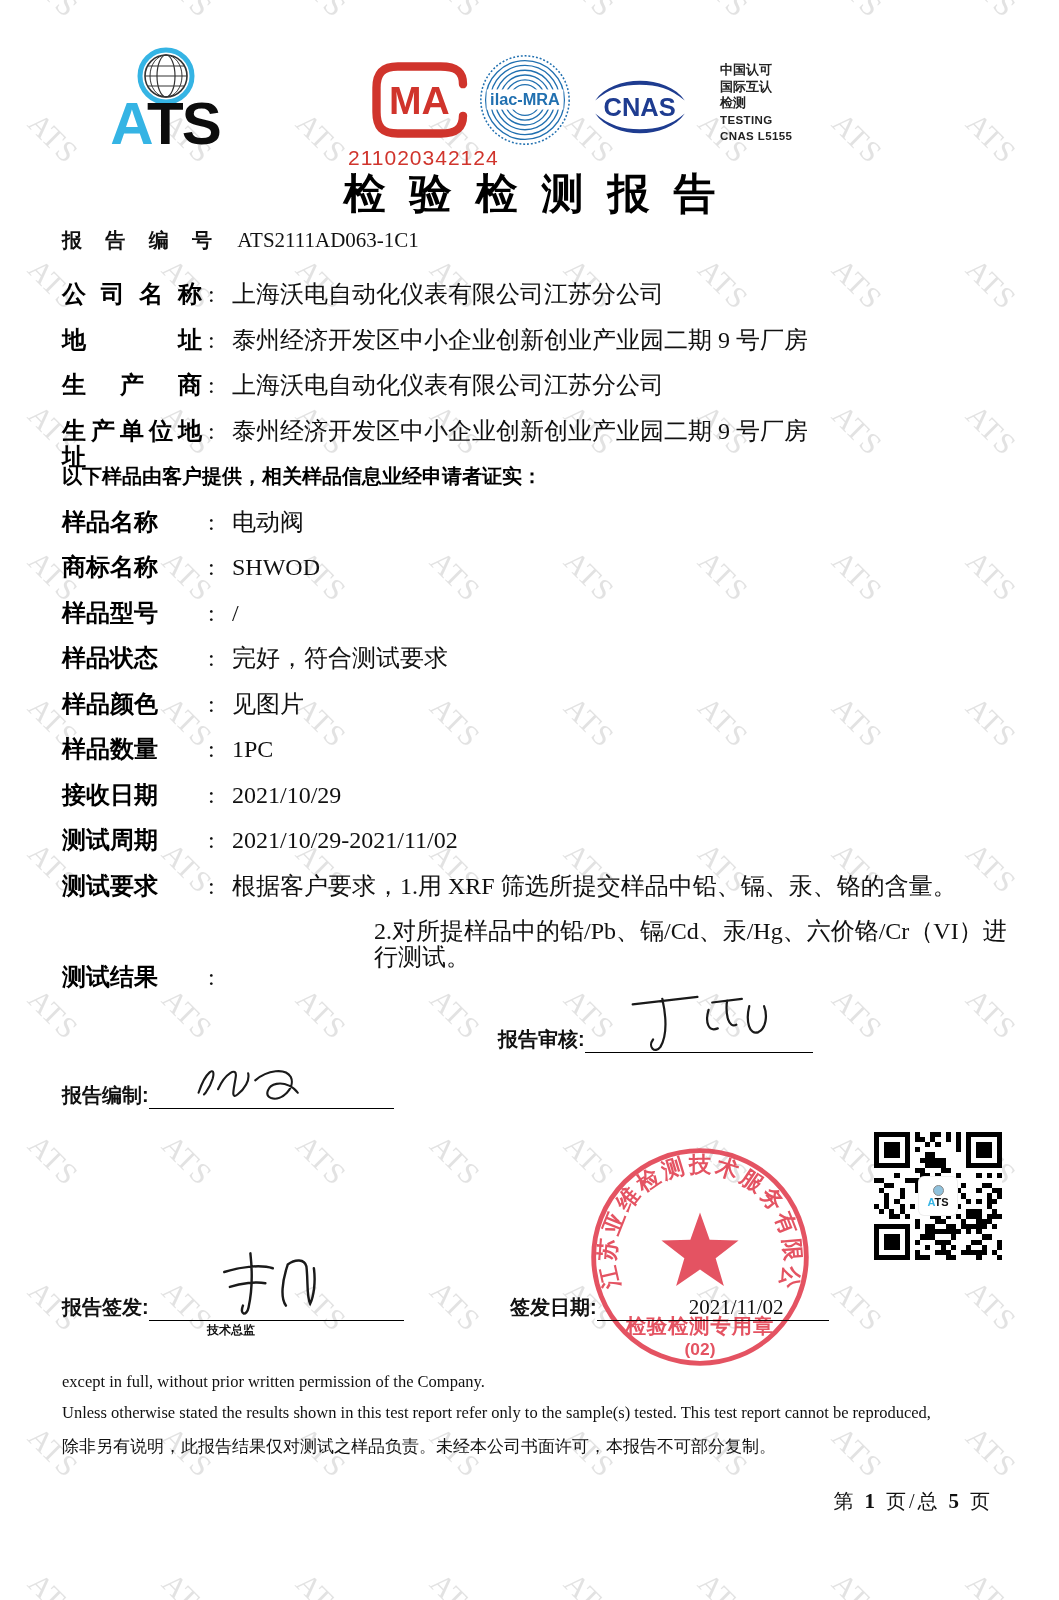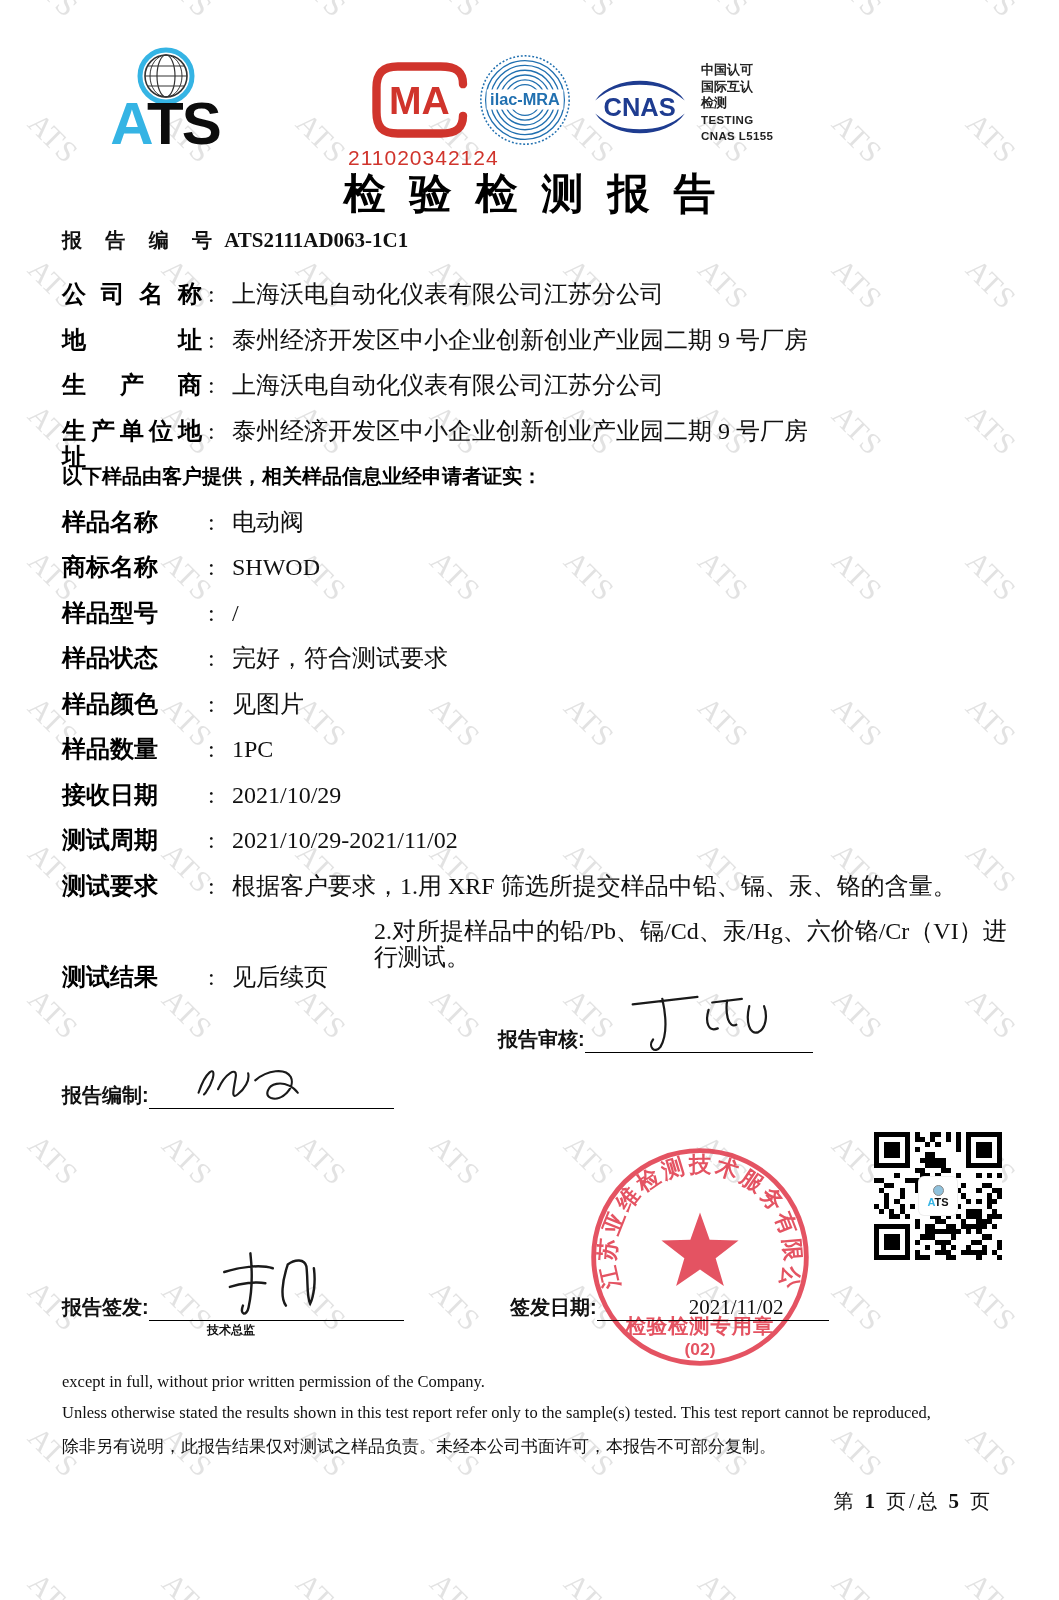--- a/index.html
+++ b/index.html
@@ -13,31 +13,31 @@
   
   .ats-logo{position:absolute;left:80px;top:46px;width:170px;text-align:center;}
   .globe-svg{display:block;margin:0 auto -10px 56px;}
   .ats-word{font-family:"Liberation Sans",sans-serif;font-weight:900;font-size:60px;line-height:56px;letter-spacing:-2px;}
   .ats-word .a{color:#35b4e4;}
   .ats-word .ts{color:#0d0d0d;}
   .cma{position:absolute;left:348px;top:60px;text-align:center;}
   .cma-num{color:#d0342c;font-family:"Liberation Sans",sans-serif;font-size:21px;margin-top:2px;letter-spacing:1px;}
   .ilac{position:absolute;left:477px;top:52px;}
   .cnas{position:absolute;left:588px;top:70px;}
-  .accred{position:absolute;left:701px;top:62px;font-family:"Liberation Sans",sans-serif;
+  .accred{position:absolute;left:720px;top:62px;font-family:"Liberation Sans",sans-serif;
           font-size:13px;font-weight:bold;line-height:16.5px;color:#222;}
   .accred .en{font-size:11.5px;letter-spacing:.4px;}
   
   .title{position:absolute;top:166px;left:0;width:100%;text-align:center;
          font-family:"Liberation Sans",sans-serif;font-weight:bold;font-size:42px;
          letter-spacing:24px;text-indent:24px;color:#000;}
   .report-no{position:absolute;top:227px;left:62px;font-size:21px;}
   .report-no .lbl{display:inline-block;width:150px;font-family:"Liberation Sans",sans-serif;
                   font-weight:bold;font-size:20px;text-align:justify;text-align-last:justify;vertical-align:baseline;}
-  .report-no .val{margin-left:7px;font-weight:bold;}
+  .report-no .val{margin-left:20px;}
   
   .fields{position:absolute;top:281px;left:62px;right:42px;}
   .frow{height:45.5px;display:flex;align-items:flex-start;font-size:24px;line-height:26px;}
   .frow .lbl{font-family:"Liberation Sans",sans-serif;font-weight:bold;width:140px;flex:none;color:#000;}
   .frow .lbl.just{text-align:justify;text-align-last:justify;}
   .frow .col{width:30px;flex:none;padding-left:6px;box-sizing:border-box;}
   .frow .val{flex:1;}
   .note{height:45.5px;font-family:"Liberation Sans",sans-serif;font-weight:bold;font-size:20px;line-height:26px;color:#000;}
   .frow.dbl{height:91px;}
   .line2{margin-top:19.5px;margin-left:142px;}
@@ -294,21 +294,20 @@
         <span class="col">:</span>
         <span class="val">
           <span>根据客户要求，1.用 XRF 筛选所提交样品中铅、镉、汞、铬的含量。</span>
           <div class="line2">2.对所提样品中的铅/Pb、镉/Cd、汞/Hg、六价铬/Cr（VI）进行测试。</div>
         </span>
       </div>
 
       <div class="frow">
         <span class="lbl">测试结果</span>
         <span class="col">:</span>
-        <span class="val">见后续页</span>
       </div>
     </div>
 
     <div class="sigblock" style="left:62px;top:1082px;">
       <span>报告编制:</span><span class="sigline" style="width:245px;">
         <svg class="sig-svg" width="160" height="62" viewBox="0 0 160 70">
           <path d="M14 46 C22 22 34 14 30 30 C26 44 16 52 22 46 M36 42 C44 24 58 16 56 28 C54 42 50 54 58 48 C66 42 72 32 70 24 M78 32 C92 20 112 18 118 28 C124 40 108 56 96 52 C88 49 92 38 102 36 C112 34 122 40 126 46" fill="none" stroke="#1a1a1a" stroke-width="2.4" stroke-linecap="round"></path>
         </svg>
       </span>
     </div>

